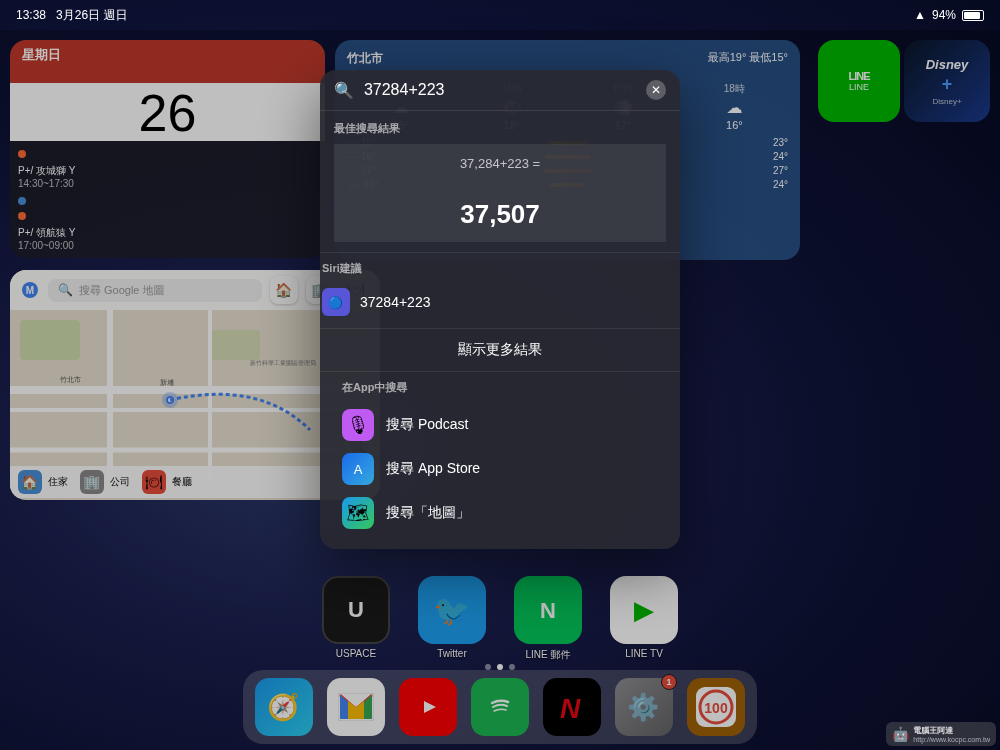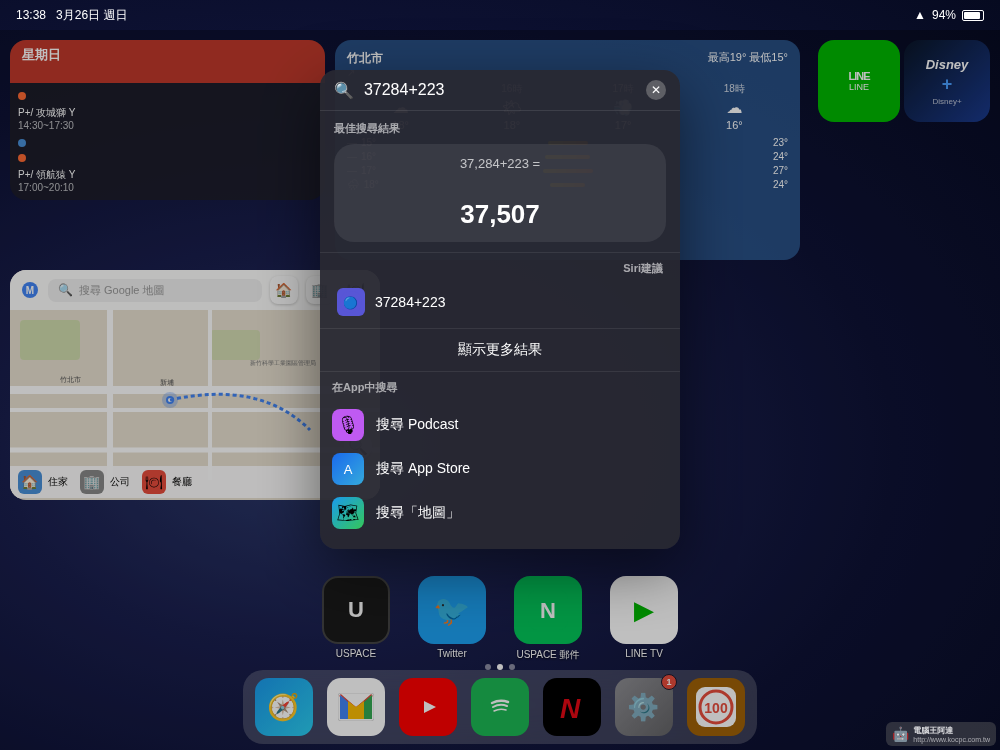--- a/index.html
+++ b/index.html
@@ -377,41 +377,40 @@
       border-bottom: 1px solid rgba(255,255,255,0.08);
     }
     .spotlight-section-title {
       color: rgba(255,255,255,0.6);
       font-size: 11px;
       font-weight: 600;
       margin-bottom: 8px;
     }
     .calc-result {
       background: rgba(255,255,255,0.08);
-      border-radius: 20px;
+      border-radius: 0;
       padding: 12px 12px;
       text-align: center;
     }
     .calc-expression {
       color: rgba(255,255,255,0.7);
       font-size: 13px;
       margin-bottom: 4px;
     }
     .calc-answer {
       color: #fff;
       font-size: 26px;
       font-weight: 700;
       margin-top: 28px;
     }
 
     
     .spotlight-siri {
-      padding: 8px 17px;
+      padding: 8px 2px;
       border-bottom: 1px solid rgba(255,255,255,0.08);
-      text-align: right;
     }
     .siri-suggestion {
       display: flex;
       align-items: center;
       gap: 10px;
       padding: 4px 0;
     }
     .siri-app-icon {
       width: 28px; height: 28px;
       border-radius: 6px;
@@ -431,21 +430,21 @@
       padding: 12px 14px;
       border-bottom: 1px solid rgba(255,255,255,0.08);
       text-align: center;
       color: #fff;
       font-size: 14px;
       cursor: pointer;
     }
 
     
     .spotlight-in-apps {
-      padding: 8px 12px 14px;
+      padding: 8px 22px 14px;
     }
     .app-search-item {
       display: flex;
       align-items: center;
       gap: 12px;
       padding: 6px 0;
       cursor: pointer;
     }
     .app-search-icon {
       width: 32px; height: 32px;
@@ -492,31 +491,32 @@
     <div class="battery-body">
       <div class="battery-fill"></div>
     </div>
   </div>
 </div>
 
 <div class="main">
 
   <div class="calendar-widget" style="position:absolute;top:10px;left:10px;width:315px;">
     <div class="cal-header">星期日</div>
+    <div class="cal-day-number">26</div>
     <div class="cal-events">
       <div class="cal-event">
         <div class="cal-event-dot" style="background:#ff6b35;"></div>
         <div class="cal-event-text">P+/ 攻城獅 Y<br><span style="opacity:0.7;">14:30~17:30</span></div>
       </div>
       <div class="cal-event">
         <div class="cal-event-dot" style="background:#4a90d9;"></div>
       </div>
       <div class="cal-event">
         <div class="cal-event-dot" style="background:#ff6b35;"></div>
-        <div class="cal-event-text">P+/ 領航猿 Y<br><span style="opacity:0.7;">17:00~20:10</span></div>
+        <div class="cal-event-text">P+/ 領航猿 Y<br><span style="opacity:0.7;">17:00~09:00</span></div>
       </div>
     </div>
   </div>
 
   <div class="weather-widget" style="position:absolute;top:10px;left:335px;right:200px;height:220px;">
     <div class="weather-header">
       <div>
         <div class="weather-location">竹北市</div>
         <div style="font-size:10px;opacity:0.7;">↗</div>
       </div>
@@ -670,21 +670,21 @@
       <span class="app-label">Twitter</span>
     </div>
 
     <div class="app-icon-wrapper">
       <div class="app-icon" style="background:#03C75A;">
         <svg width="40" height="40" viewBox="0 0 40 40">
           <rect width="40" height="40" rx="9" fill="#03C75A"></rect>
           <text x="20" y="28" text-anchor="middle" font-size="22" fill="white" font-weight="900" font-family="Arial">N</text>
         </svg>
       </div>
-      <span class="app-label">USPACE 郵件</span>
+      <span class="app-label">LINE 郵件</span>
     </div>
 
     <div class="app-icon-wrapper">
       <div class="app-icon" style="background:#fff;">
         <span style="color:#00b900;font-size:26px;">▶</span>
       </div>
       <span class="app-label">LINE TV</span>
     </div>
   </div>
 

